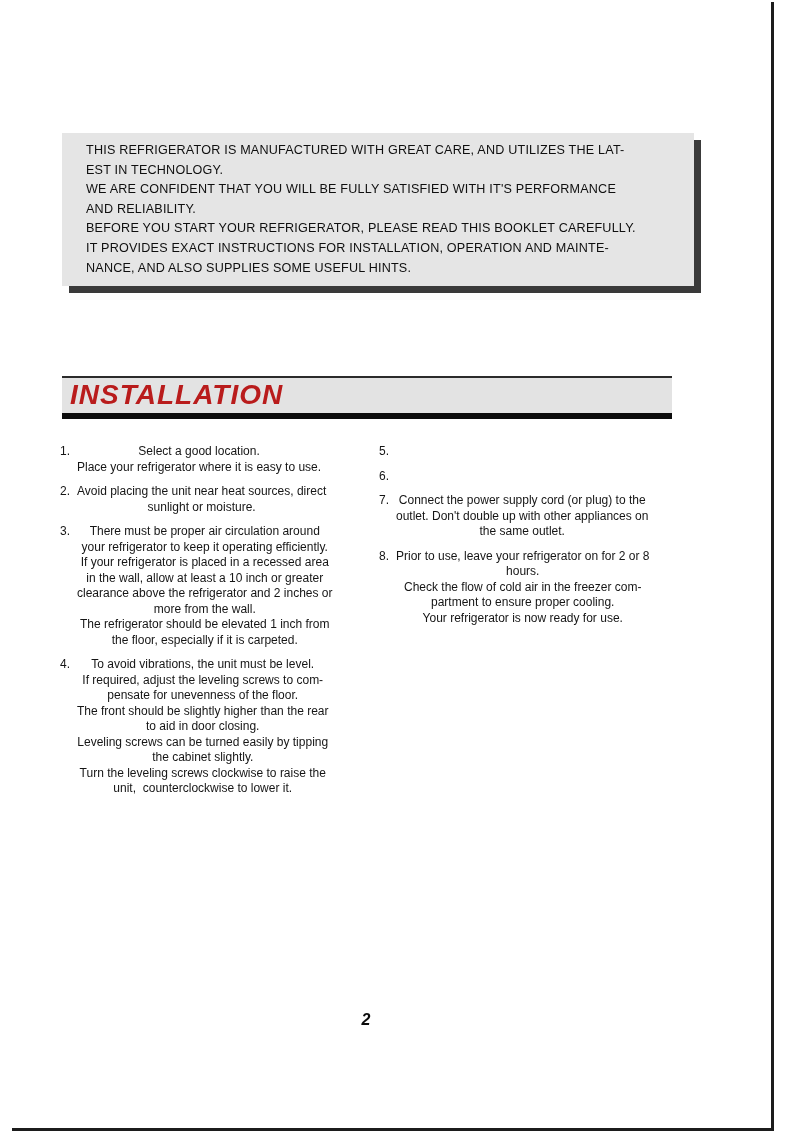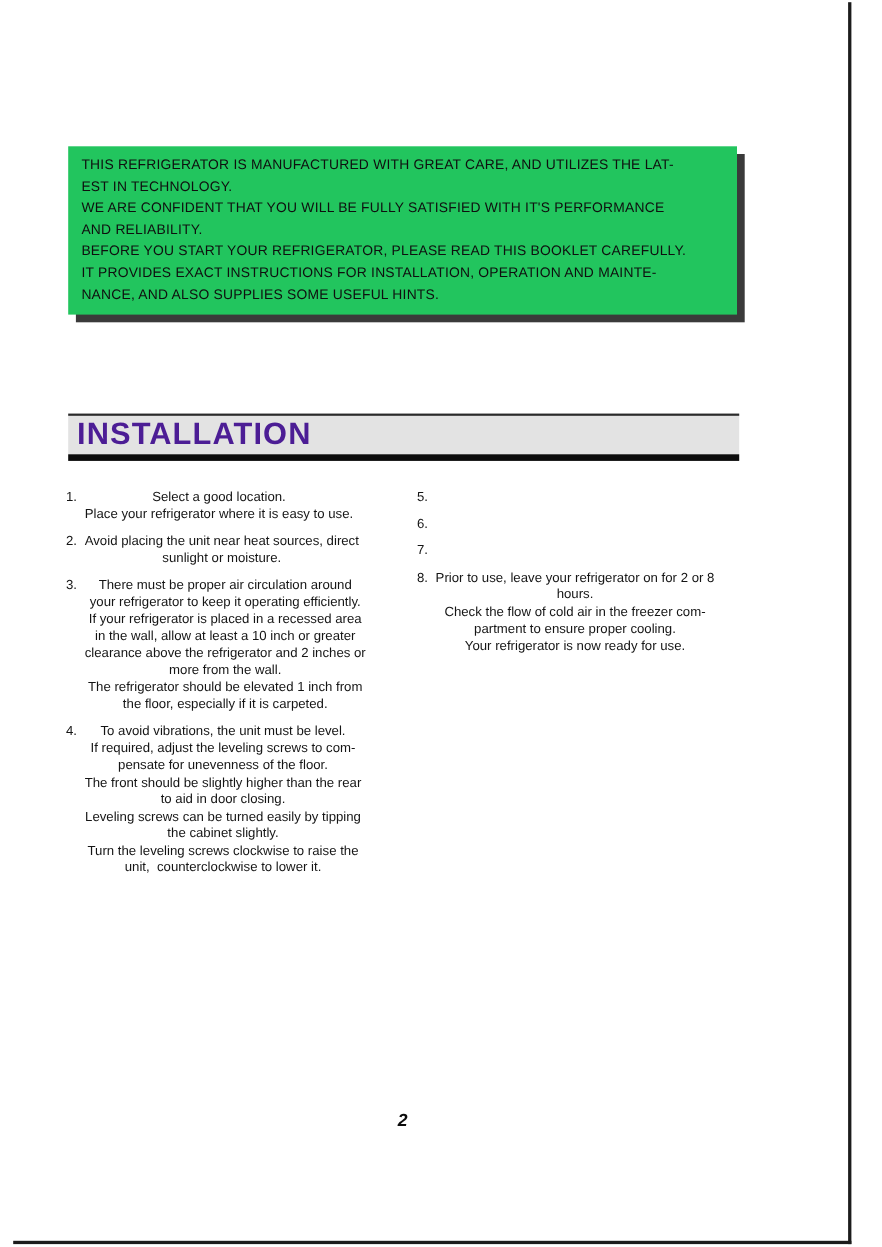--- a/index.html
+++ b/index.html
@@ -12,23 +12,23 @@
     font-family: "Liberation Sans", sans-serif;
     color: #141414;
   }
 
   
   .notice {
     position: absolute;
     left: 62px;
     top: 133px;
     width: 584px;
-    background: #22c55e;
+    background: #e5e5e5;
     box-shadow: 7px 7px 0 #3a3a3a;
-    padding: 8px 12px;
+    padding: 8px 24px;
   }
   .notice-text {
     font-size: 12.6px;
     line-height: 19.6px;
     letter-spacing: 0.2px;
     color: #0f0f0f;
     white-space: pre;
   }
 
   
@@ -38,22 +38,23 @@
     top: 376px;
     width: 594px;
     background: #e3e3e3;
     border-top: 2px solid #2b2b2b;
     border-bottom: 6px solid #0c0c0c;
     padding: 1px 8px 2px 8px;
   }
   .section-title {
     font-size: 28px;
     font-weight: bold;
+    font-style: italic;
     letter-spacing: 1px;
-    color: #4c1d95;
+    color: #b91c1c;
   }
 
   
   .columns {
     position: absolute;
     left: 60px;
     top: 444px;
     width: 622px;
     display: flex;
     gap: 16px;
@@ -165,20 +166,23 @@
 
     <div class="col">
       <div class="item">
         <span class="item-num">5.</span>
       </div>
       <div class="item">
         <span class="item-num">6.</span>
       </div>
       <div class="item">
         <span class="item-num">7.</span>
+        <div class="item-text">Connect the power supply cord (or plug) to the
+outlet. Don't double up with other appliances on
+the same outlet.</div>
       </div>
       <div class="item">
         <span class="item-num">8.</span>
         <div class="item-text">Prior to use, leave your refrigerator on for 2 or 8
 hours.
 Check the flow of cold air in the freezer com-
 partment to ensure proper cooling.
 Your refrigerator is now ready for use.</div>
       </div>
     </div>

